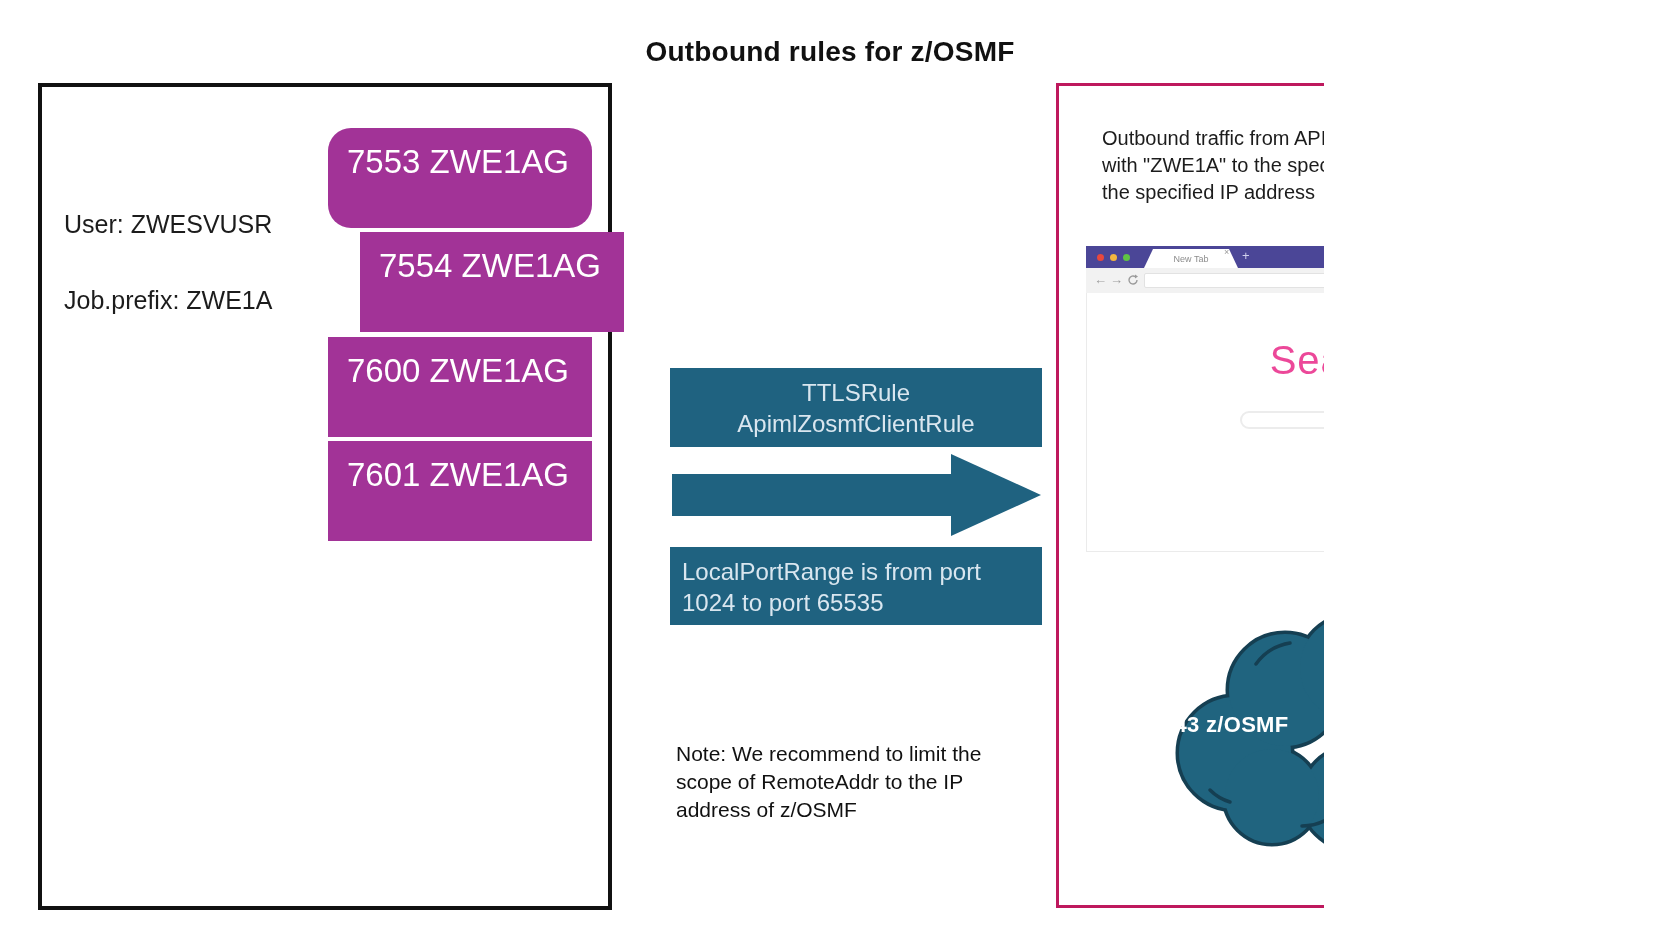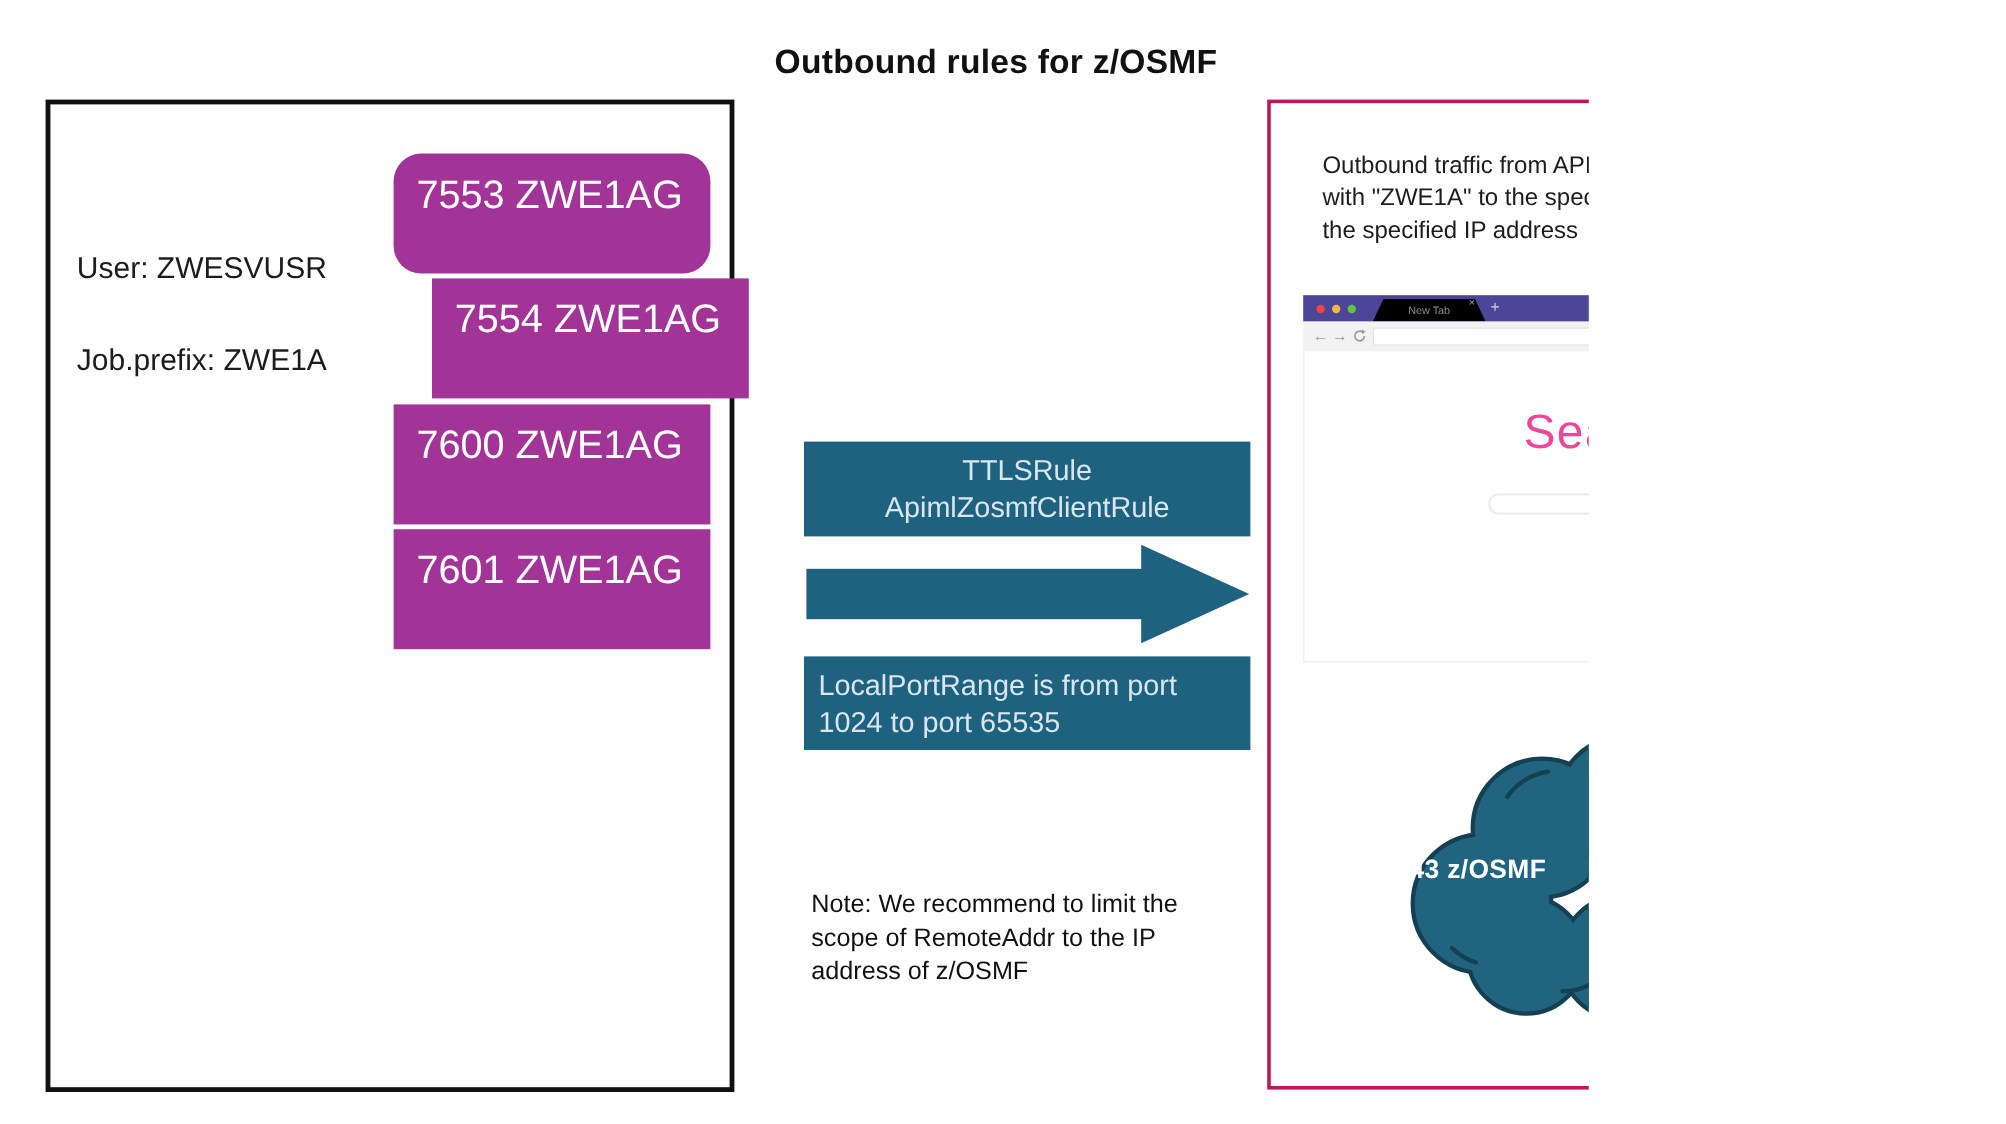--- a/index.html
+++ b/index.html
@@ -43,21 +43,21 @@
   #right-description { left:43px; top:39px; width:455px; font-size:20px;
                        line-height:27px; color:#1c1c1c; white-space:pre-line; }
 
   
   #browser-window { left:27px; top:160px; width:500px; height:306px; }
   #browser-titlebar { left:0; top:0; width:500px; height:22px; background:var(--browser_bar); }
   .traffic-light { top:8px; width:7px; height:7px; border-radius:50%; }
   #light-red { left:11px; background:var(--traffic_red); }
   #light-yellow { left:24px; background:var(--traffic_yellow); }
   #light-green { left:37px; background:var(--traffic_green); }
-  #browser-tab { left:58px; top:3px; width:94px; height:19px; background:#000000;
+  #browser-tab { left:58px; top:3px; width:94px; height:19px; background:#ffffff;
                  clip-path:polygon(9px 0, calc(100% - 9px) 0, 100% 100%, 0 100%);
                  font-size:9px; color:#8d8d8d; text-align:center; line-height:20px; }
   #tab-close { left:138px; top:2px; font-size:9px; color:#9a9a9a; line-height:9px; }
   #new-tab-btn { left:156px; top:3px; font-size:13px; color:#cfcfec; line-height:14px; }
   #browser-toolbar { left:0; top:22px; width:500px; height:25px; background:#f2f2f2; }
   .nav-glyph { top:4px; font-size:13px; color:#9b9b9b; line-height:16px; }
   #back-btn { left:8px; } #forward-btn { left:24px; }
   #reload-btn { left:41px; top:6px; }
   #url-bar { left:58px; top:5px; width:378px; height:15px; background:#fff;
              border:1px solid #e2e2e2; border-radius:2px; }

